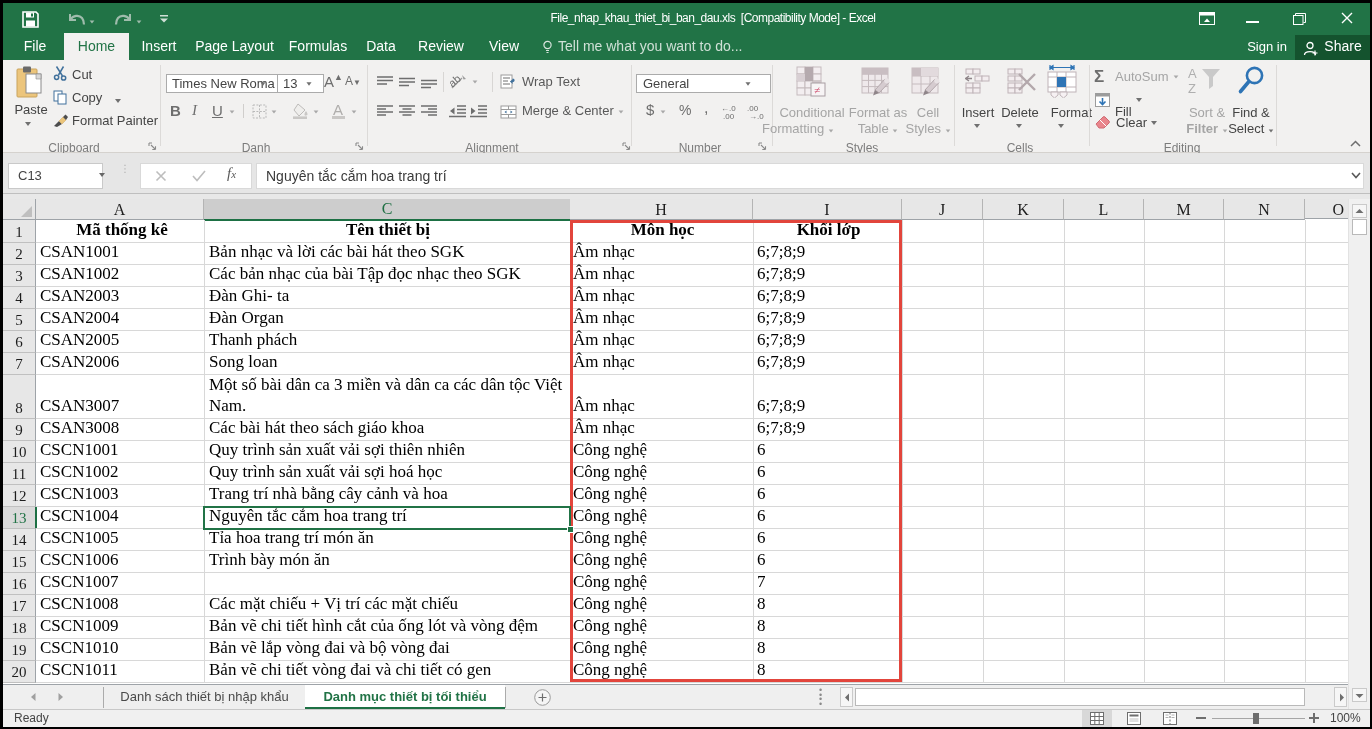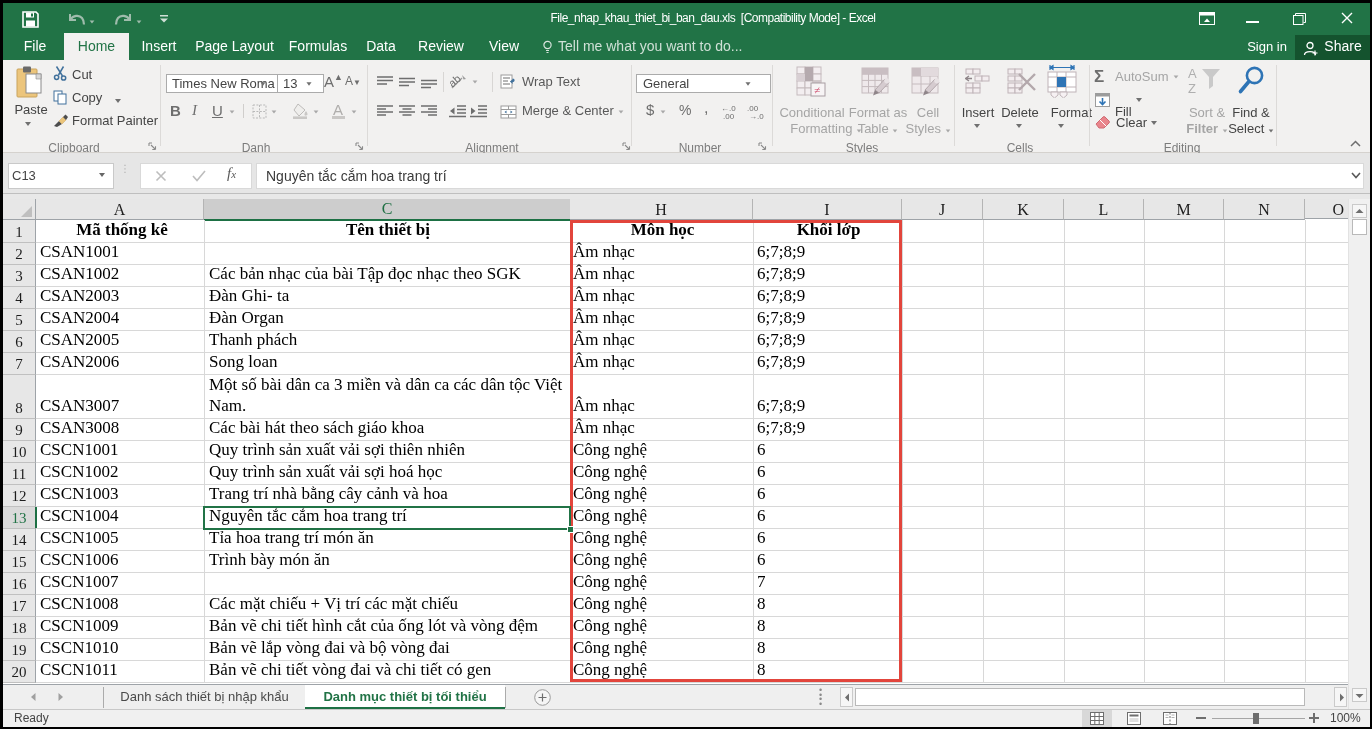--- a/index.html
+++ b/index.html
@@ -281,21 +281,21 @@
           <rect x="9" y="22" width="8" height="7"></rect>
           <rect x="17" y="22" width="8" height="7"></rect>
       </g>
       <rect x="9" y="1" width="8" height="14" fill="#B5AAAE"></rect>
       <rect x="1" y="8" width="8" height="7" fill="#D8CfD3"></rect>
       <rect x="17" y="15" width="8" height="7" fill="#CEC4C8"></rect>
       <rect x="15" y="17" width="14" height="13" fill="#F7F4F5" stroke="#A89EA2"></rect>
       <text x="18" y="28" font-size="11" fill="#C46" font-family="serif">≠</text>
     </svg>
     <div class="abs gtxt" style="left:759px;top:45px;width:100px;text-align:center;">Conditional</div>
-    <div class="abs gtxt" style="left:759px;top:61px;width:100px;text-align:right;">Formatting <span class="arr arrg" style="transform:scale(.75)"></span></div>
+    <div class="abs gtxt" style="left:759px;top:61px;width:100px;text-align:left;">Formatting <span class="arr arrg" style="transform:scale(.75)"></span></div>
     <svg class="abs" style="left:858px;top:6px" width="34" height="33" viewBox="0 0 34 33">
       <g stroke="#C5BBBE" fill="#EFE9EB">
         <rect x="1" y="2" width="26" height="25"></rect>
         <path d="M1 8.2 h26 M1 14.4 h26 M1 20.6 h26 M7.5 2 v25 M14 2 v25 M20.5 2 v25" fill="none"></path>
       </g>
       <rect x="1" y="2" width="26" height="6.2" fill="#C9BEC2"></rect>
       <path d="M14 24 L24 13 l4 3.5 L18 27 z" fill="#D5CBCF" stroke="#B3A8AC"></path>
       <path d="M14 24 l4 3 l-6 2.5 z" fill="#8F8589"></path>
       <circle cx="25.8" cy="14.8" r="2.6" fill="#E8E2E4"></circle>
     </svg>
@@ -404,21 +404,21 @@
     <div class="abs btxt" style="left:1216px;top:45px;width:64px;text-align:center;">Find &amp;</div>
     <div class="abs btxt" style="left:1216px;top:61px;width:64px;text-align:center;">Select <span class="arr" style="transform:scale(.75)"></span></div>
     <div class="glabel" style="left:1119px;">Editing</div>
     <div class="gsep" style="left:1273px;"></div>
     <svg class="abs" style="left:1347px;top:80px" width="11" height="7" viewBox="0 0 11 7">
       <path d="M1 6 L5.5 1.5 L10 6" stroke="#6E6E6E" stroke-width="1.5" fill="none"></path>
     </svg>
   </div>
   <div id="fdivider"></div>
   <div id="fbar">
-    <div class="abs" style="left:5px;top:10px;width:106px;height:26px;background:#fff;border:1px solid #C9C9C9;box-sizing:border-box;font-size:13px;color:#444;line-height:24px;padding-left:3px;">C13</div>
+    <div class="abs" style="left:5px;top:10px;width:95px;height:26px;background:#fff;border:1px solid #C9C9C9;box-sizing:border-box;font-size:13px;color:#444;line-height:24px;padding-left:9px;">C13</div>
     <span class="abs" style="left:96px;top:20px">
         <span class="arr" style="border-top-color:#666;"></span>
       </span>
     <div class="abs" style="left:117px;top:13px;width:3px;height:20px;color:#B0B0B0;font-size:10px;line-height:5px;">⋮</div>
     <div class="abs" style="left:137px;top:10px;width:112px;height:26px;background:#fff;border:1px solid #D9D9D9;box-sizing:border-box;"></div>
     <svg class="abs" style="left:152px;top:17px" width="12" height="12" viewBox="0 0 12 12">
         <path d="M1.5 1.5 L10.5 10.5 M10.5 1.5 L1.5 10.5" stroke="#BDBDBD" stroke-width="1.6"></path>
       </svg>
     <svg class="abs" style="left:189px;top:17px" width="14" height="12" viewBox="0 0 14 12">
         <path d="M1 6 L5 10.5 L13 1" stroke="#BDBDBD" stroke-width="1.6" fill="none"></path>
@@ -464,20 +464,21 @@
         <span class="cell" style="left:4px;width:164px;text-align:center;font-weight:bold;">Mã thống kê</span>
         <span class="cell" style="left:170px;width:364px;text-align:center;font-weight:bold;">Tên thiết bị</span>
         <span class="cell" style="left:536px;width:181px;text-align:center;font-weight:bold;">Môn học</span>
         <span class="cell" style="left:719px;width:147px;text-align:center;font-weight:bold;">Khối lớp</span>
       </div>
     <div class="rowh" style="top:44px;height:21px;">
         <span class="rownum">2</span>
       </div>
     <div class="gr" style="top:44px;height:22px;border-bottom:1px solid #D8D8D8;box-sizing:border-box;">
         <span class="cell" style="left:4px;">CSAN1001</span>
+        <span class="cell" style="left:173px;">Bản nhạc và lời các bài hát theo SGK</span>
         <span class="cell" style="left:537px;">Âm nhạc</span>
         <span class="cell" style="left:721px;">6;7;8;9</span>
       </div>
     <div class="rowh" style="top:66px;height:21px;">
         <span class="rownum">3</span>
       </div>
     <div class="gr" style="top:66px;height:22px;border-bottom:1px solid #D8D8D8;box-sizing:border-box;">
         <span class="cell" style="left:4px;">CSAN1002</span>
         <span class="cell" style="left:173px;">Các bản nhạc của bài Tập đọc nhạc theo SGK</span>
         <span class="cell" style="left:537px;">Âm nhạc</span>

